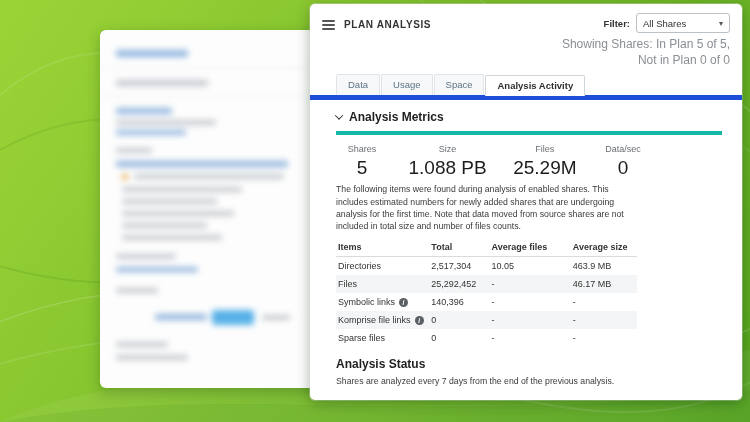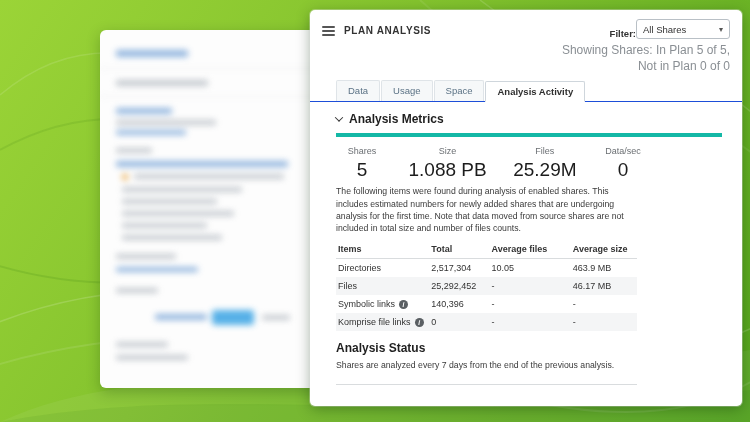--- a/index.html
+++ b/index.html
@@ -17,42 +17,42 @@
   .blur { position:absolute; inset:0; filter: blur(3px); opacity:.85; }
   .b { position:absolute; border-radius:2px; }
   .b.gray { background:#b9bfc6; }
   .b.lgray { background:#d7dbdf; }
   .b.blue { background:#7fa9d9; }
   .b.orange { background:#e8a23c; }
   .b.hr { background:#e4e6e8; height:1px; border-radius:0; }
   .b.btn { background:#39a3e4; border-radius:3px; }
 
   
-  .panel { position:absolute; left:310px; top:10px; width:432px; height:396px;
+  .panel { position:absolute; left:310px; top:4px; width:432px; height:396px;
            background:#ffffff; border-radius:5px; overflow:hidden;
            box-shadow:0 3px 14px rgba(0,40,0,0.35), 0 0 0 1px rgba(255,255,255,0.35); }
 
   .panel-header { display:flex; justify-content:space-between; align-items:flex-start;
                   padding:9px 12px 2px 12px; }
   .ph-left { display:flex; align-items:center; gap:9px; margin-top:6px; }
   .hamburger { display:inline-flex; flex-direction:column; gap:2px; cursor:pointer; }
   .hamburger span { display:block; width:13px; height:2px; background:#555; border-radius:1px; }
   .panel-title { font-size:10px; font-weight:bold; letter-spacing:.6px; color:#333; }
 
   .ph-right { display:flex; flex-direction:column; align-items:flex-end; }
-  .filter-row { display:flex; align-items:flex-end; }
+  .filter-row { display:flex; align-items:center; gap:6px; }
   .filter-label { font-size:9.5px; font-weight:bold; color:#333; }
   .dropdown { display:flex; align-items:center; justify-content:space-between;
               width:94px; height:20px; border:1px solid #b9c0c6; border-radius:3px;
               background:#fff; padding:0 6px; font-size:9.5px; color:#333; cursor:pointer; }
   .dropdown .caret { font-size:8px; color:#555; }
   .showing { margin-top:3px; font-size:12px; color:#8a8f94; text-align:right; line-height:1.35; }
 
   .tabs { display:flex; align-items:flex-end; padding-left:26px; margin-top:4px;
-          border-bottom:1px solid #1d4ed8; }
+          border-bottom:5px solid #1d4ed8; }
   .tab { height:21px; line-height:20px; padding:0 11px; font-size:9.5px; color:#5b7285;
          background:#f6f8f9; border:1px solid #dfe4e8; border-bottom:none;
          border-radius:2px 2px 0 0; margin-right:1px; cursor:pointer; }
   .tab.active { background:#fff; color:#2f2f2f; font-weight:bold;
                 border:1px solid #cfd6dc; border-bottom:1px solid #fff; margin-bottom:-1px; }
 
   .panel-body { padding:8px 20px 0 26px; }
   .narrow { width:78%; }
 
   .section-head { display:flex; align-items:center; gap:7px; padding:2px 0 7px 0;
@@ -221,20 +221,26 @@
             <td>140,396</td>
             <td>-</td>
             <td>-</td>
           </tr>
           <tr>
             <td><span>Komprise file links</span><span class="info-icon">i</span></td>
             <td>0</td>
             <td>-</td>
             <td>-</td>
           </tr>
+          <tr>
+            <td><span>Sparse files</span></td>
+            <td>0</td>
+            <td>-</td>
+            <td>-</td>
+          </tr>
         </tbody>
       </table>
 
       <div class="status-title">Analysis Status</div>
       <div class="desc narrow">Shares are analyzed every 7 days from the end of the previous analysis.</div>
 
       <div class="status-table">
         <div class="st-head">
           
           

